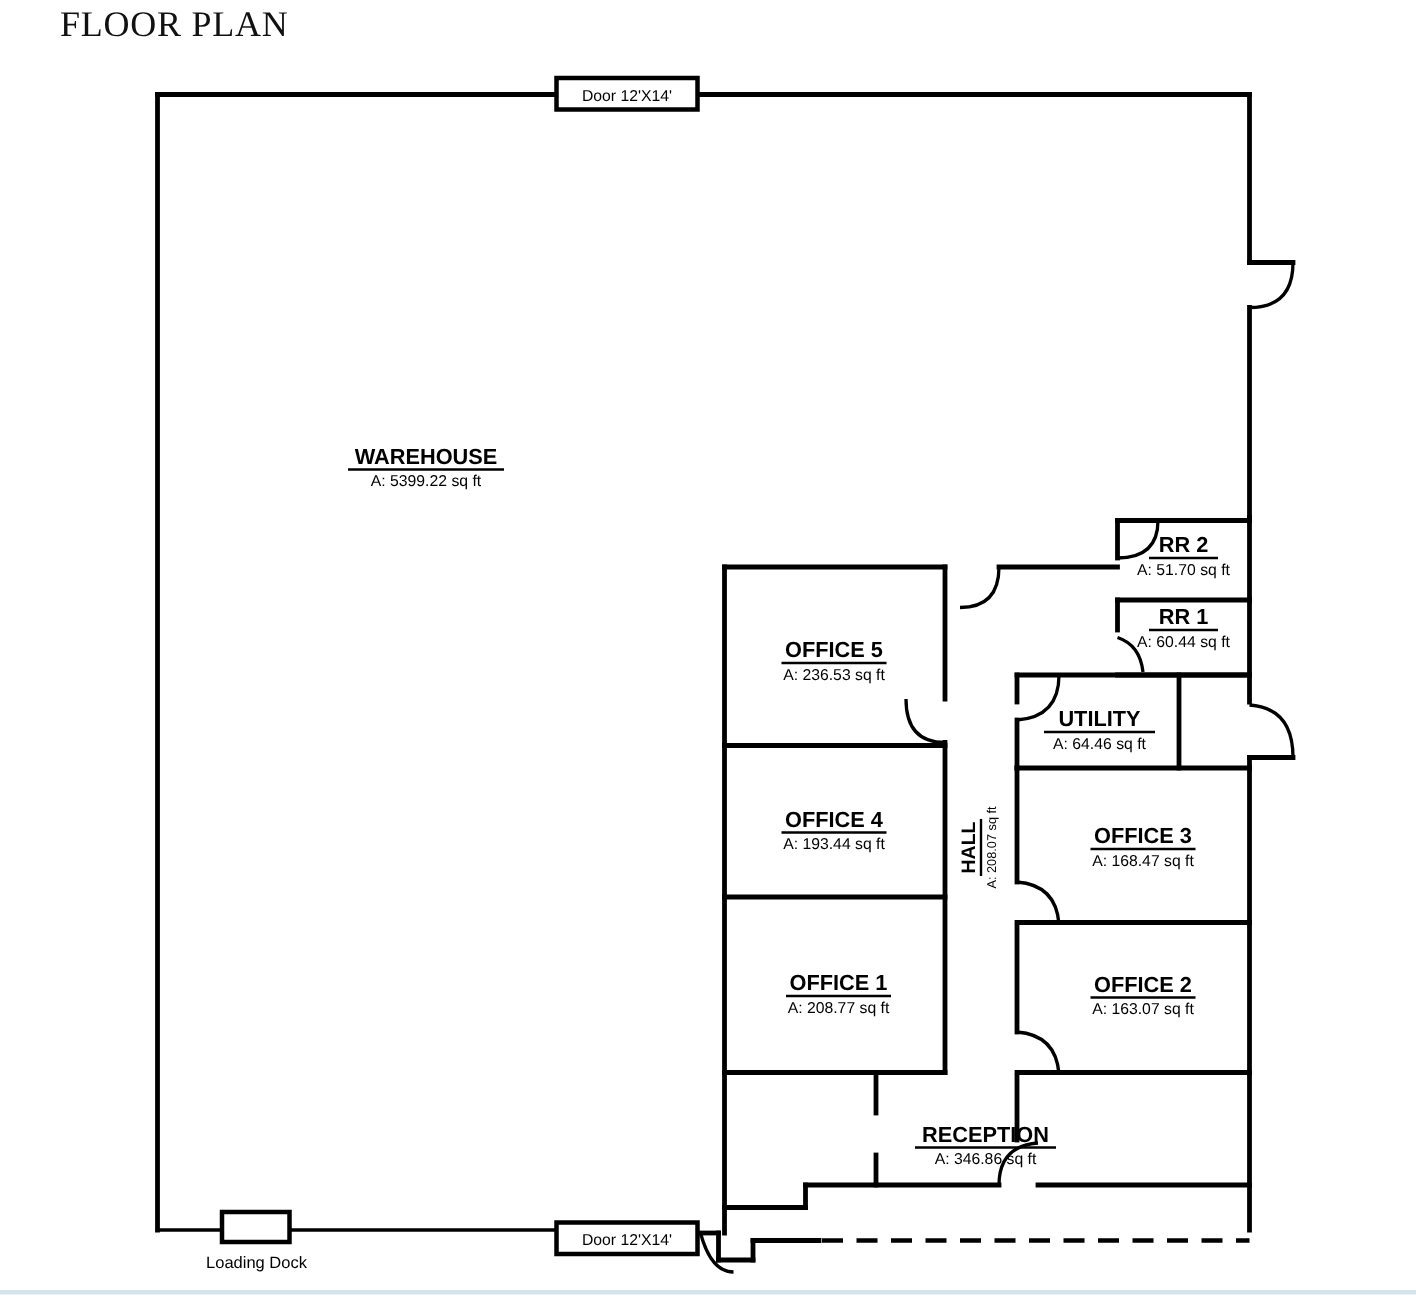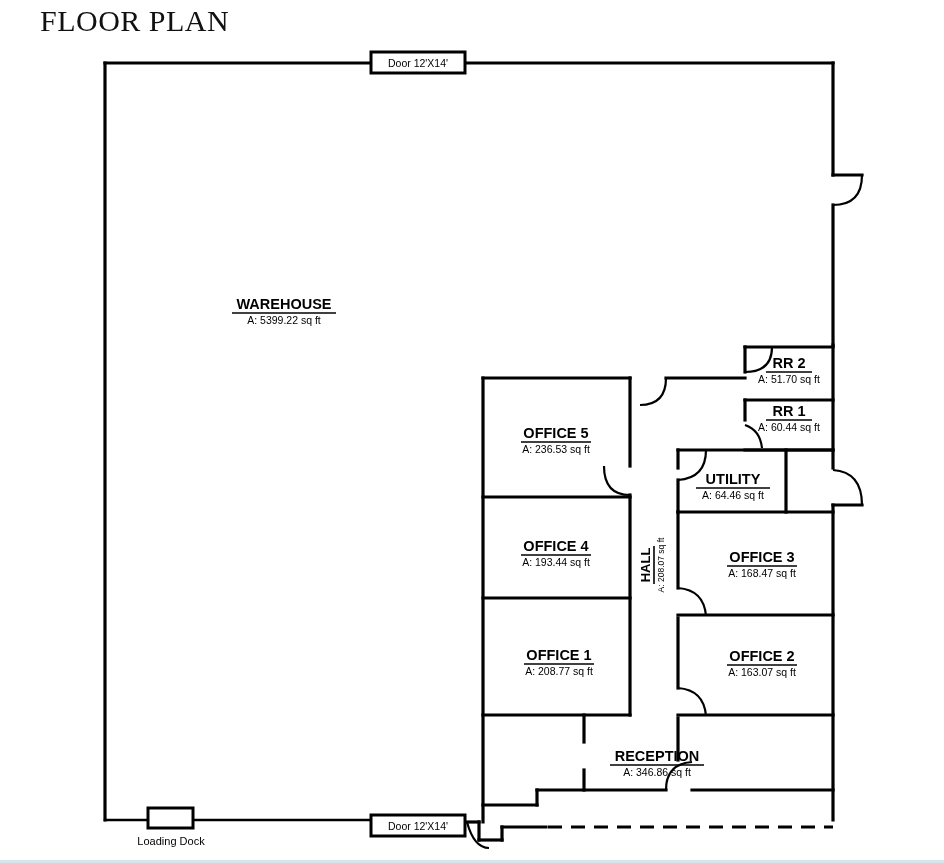--- a/index.html
+++ b/index.html
@@ -12,21 +12,21 @@
     height: 863px;
     position: relative;
     font-family: "Liberation Sans", sans-serif;
     overflow: hidden;
   }
   #plan-title {
     position: absolute;
     left: 40px;
     top: 4px;
     font-family: "Liberation Serif", serif;
-    font-size: 30px;
+    font-size: 24px;
     letter-spacing: 0.5px;
     color: #111111;
     white-space: nowrap;
   }
   #floorplan-svg {
     position: absolute;
     left: 0;
     top: 0;
   }
   .wall {

